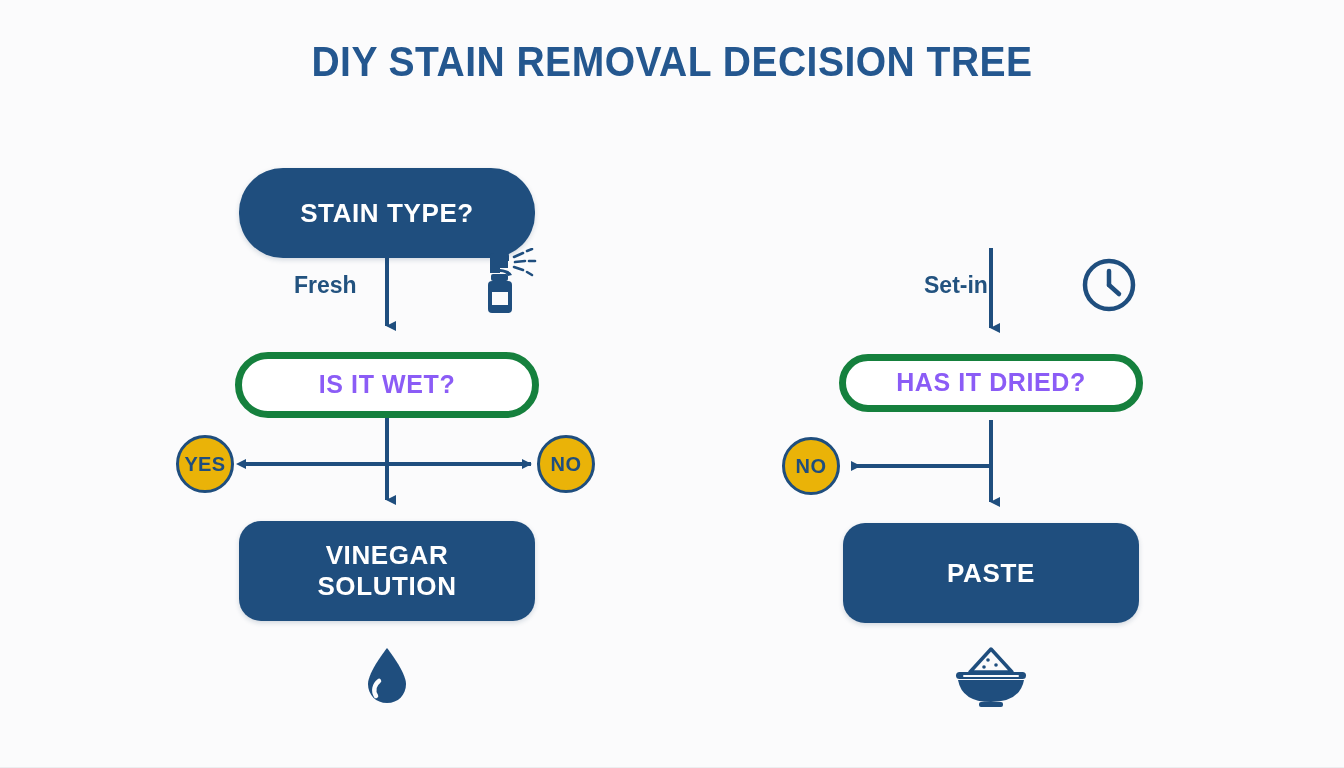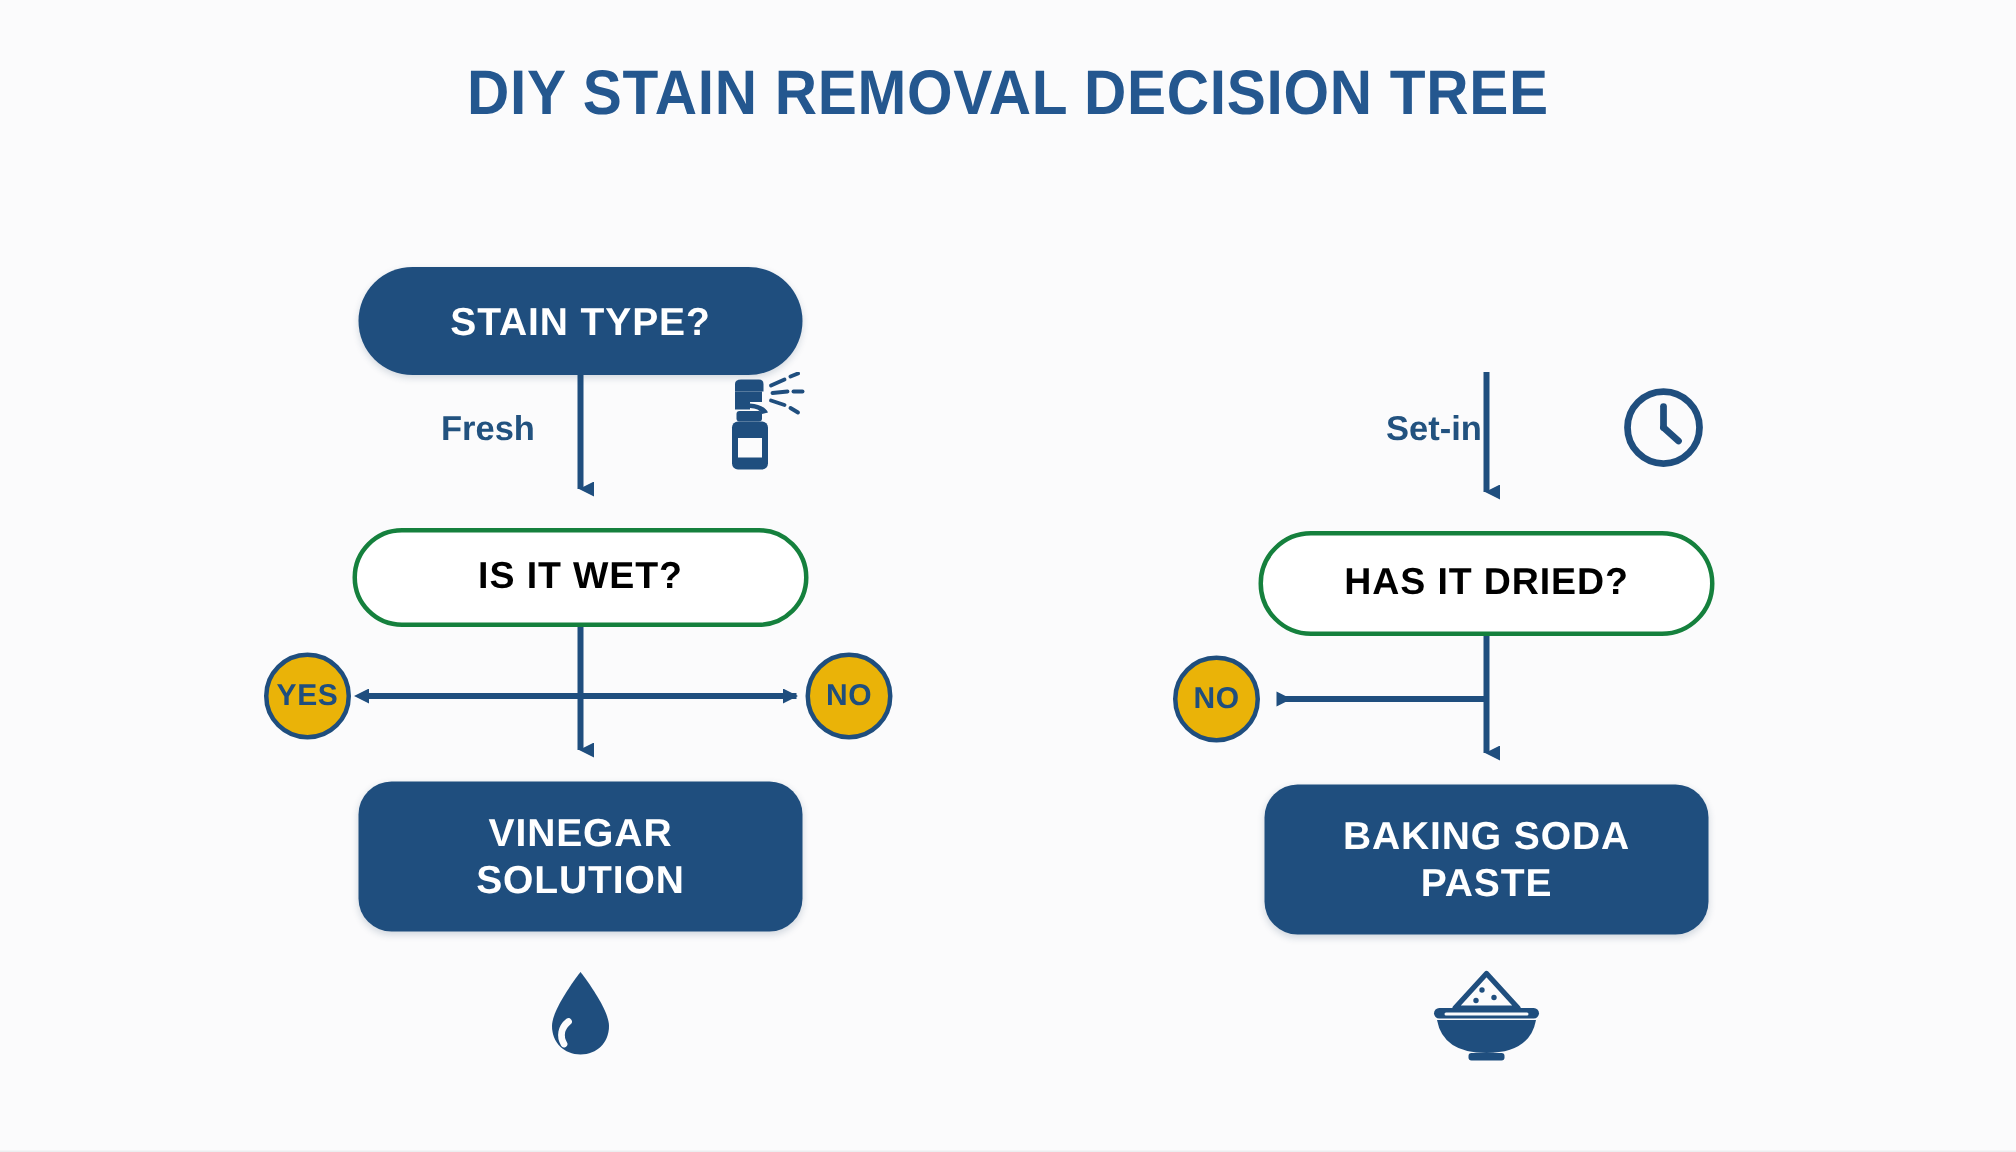--- a/index.html
+++ b/index.html
@@ -48,22 +48,22 @@
     line-height: 1.18;
     font-weight: bold;
   }
   .node.filled {
     background: #1f4e7e;
     color: #ffffff;
     box-shadow: 0 2px 5px rgba(30,60,95,0.18);
   }
   .node.outlined {
     background: #ffffff;
-    color: #000000;
-    border: 3px solid #15803d;
+    color: #8b5cf6;
+    border: 7px solid #15803d;
   }
 
   
   .pill-root {
     border-radius: 44px;
     font-size: 26px;
     letter-spacing: 0.6px;
   }
   
   .pill-question {
@@ -158,21 +158,21 @@
 
     <g>
       <line x1="991" y1="420" x2="991" y2="502" stroke="#1f4e7e" stroke-width="4" marker-end="url(#arrowDown)"></line>
     </g>
 
     <g>
       <line x1="991" y1="466" x2="852" y2="466" stroke="#1f4e7e" stroke-width="4" marker-end="url(#arrowLeft)"></line>
     </g>
   </svg>
 
-  <div class="node filled pill-root" style="left:239px; top:178px; width:296px; height:72px;">STAIN TYPE?</div>
+  <div class="node filled pill-root" style="left:239px; top:168px; width:296px; height:90px;">STAIN TYPE?</div>
 
   <div class="branch-label" style="left:250px; top:272px;">Fresh</div>
 
   <div class="icon" style="left:478px; top:248px;">
     <svg width="66" height="70" viewBox="0 0 66 70" xmlns="http://www.w3.org/2000/svg">
 
       <path d="M12 13 L30 13 L30 20 L22 20 L22 25 L12 25 Z" fill="#1f4e7e"></path>
       <path d="M12 13 L12 8 Q12 5 16 5 L28 5 Q31 5 31 8 L31 13 Z" fill="#1f4e7e"></path>
 
       <path d="M22 21 Q32 22 34 27 L30 28 Q28 24 22 24 Z" fill="#1f4e7e"></path>
@@ -215,26 +215,25 @@
   <div class="branch-label" style="left:880px; top:272px;">Set-in</div>
 
   <div class="icon" style="left:1080px; top:256px;">
     <svg width="58" height="58" viewBox="0 0 58 58" xmlns="http://www.w3.org/2000/svg">
       <circle cx="29" cy="29" r="24" fill="none" stroke="#1f4e7e" stroke-width="4.5"></circle>
       <line x1="29" y1="29" x2="29" y2="15" stroke="#1f4e7e" stroke-width="4.5" stroke-linecap="round"></line>
       <line x1="29" y1="29" x2="39" y2="38" stroke="#1f4e7e" stroke-width="4.5" stroke-linecap="round"></line>
     </svg>
   </div>
 
-  <div class="node outlined pill-question" style="left:839px; top:354px; width:304px; height:70px;">HAS IT DRIED?</div>
+  <div class="node outlined pill-question" style="left:839px; top:354px; width:304px; height:58px;">HAS IT DRIED?</div>
 
   <div class="circle" style="left:782px; top:437px; width:58px; height:58px;">NO</div>
 
   <div class="node filled box-result" style="left:843px; top:523px; width:296px; height:100px; flex-direction:column;">
-    <span>BAKING SODA</span>
     <span>PASTE</span>
   </div>
 
   <div class="icon" style="left:948px; top:645px;">
     <svg width="86" height="64" viewBox="0 0 86 64" xmlns="http://www.w3.org/2000/svg">
 
       <path d="M43 4 L64 27 L22 27 Z" fill="none" stroke="#1f4e7e" stroke-width="3.5" stroke-linejoin="round"></path>
 
       <circle cx="40" cy="15" r="1.8" fill="#1f4e7e"></circle>
       <circle cx="48" cy="20" r="1.8" fill="#1f4e7e"></circle>

